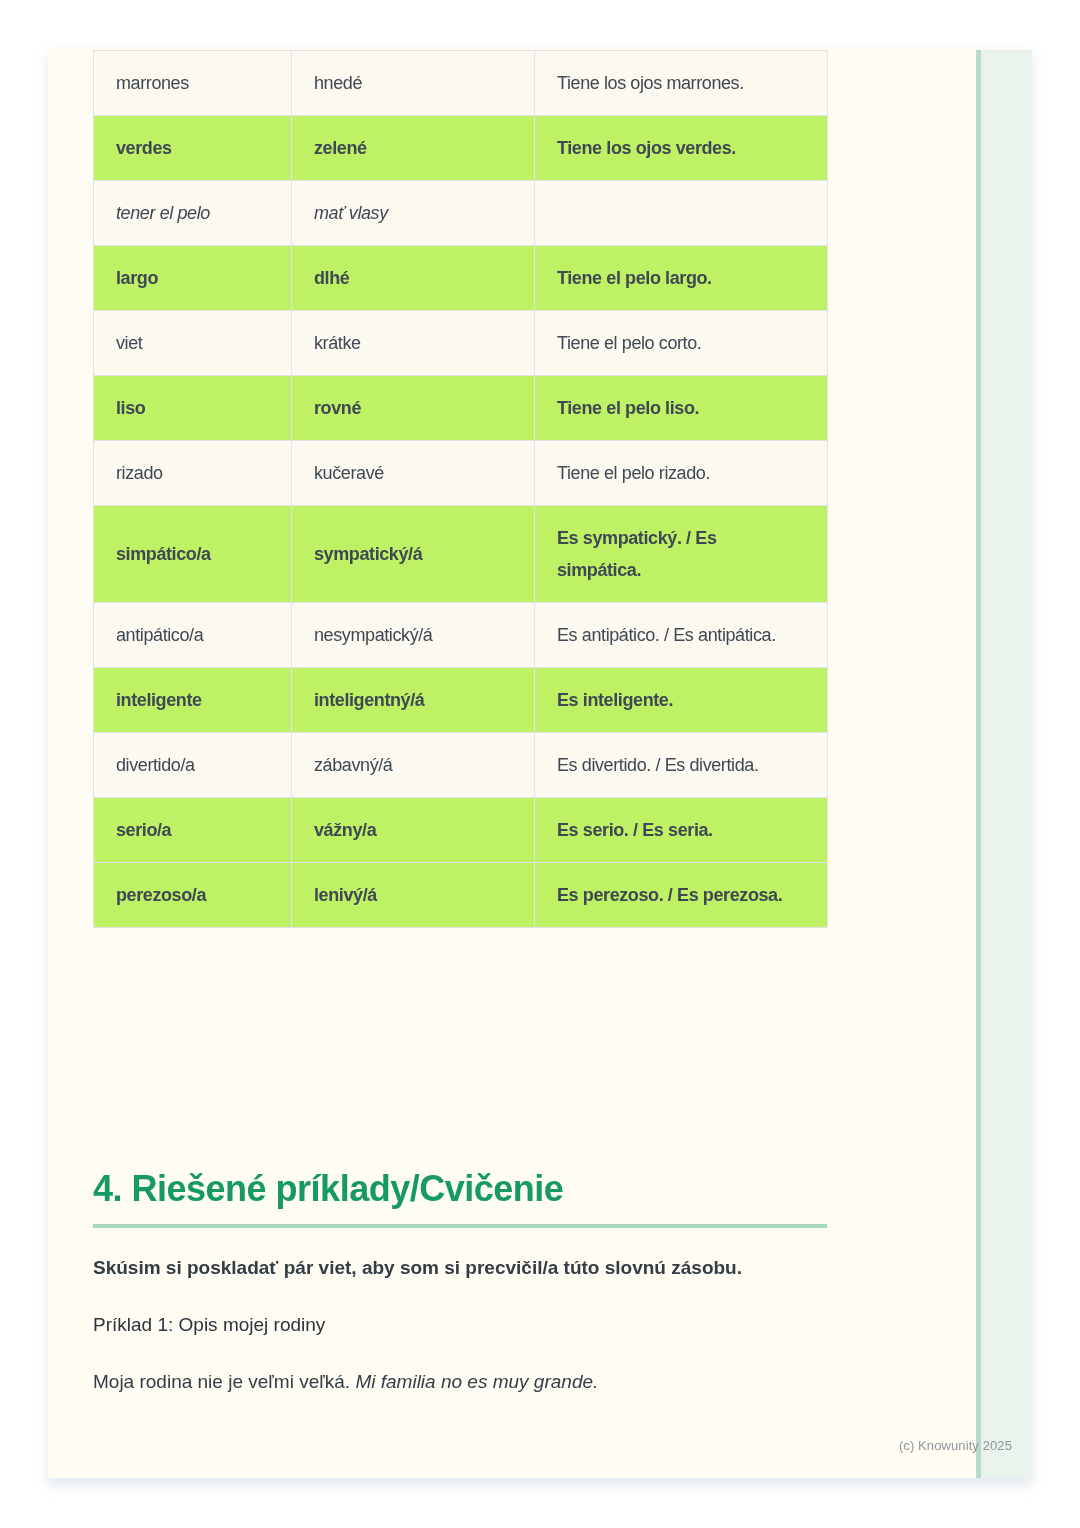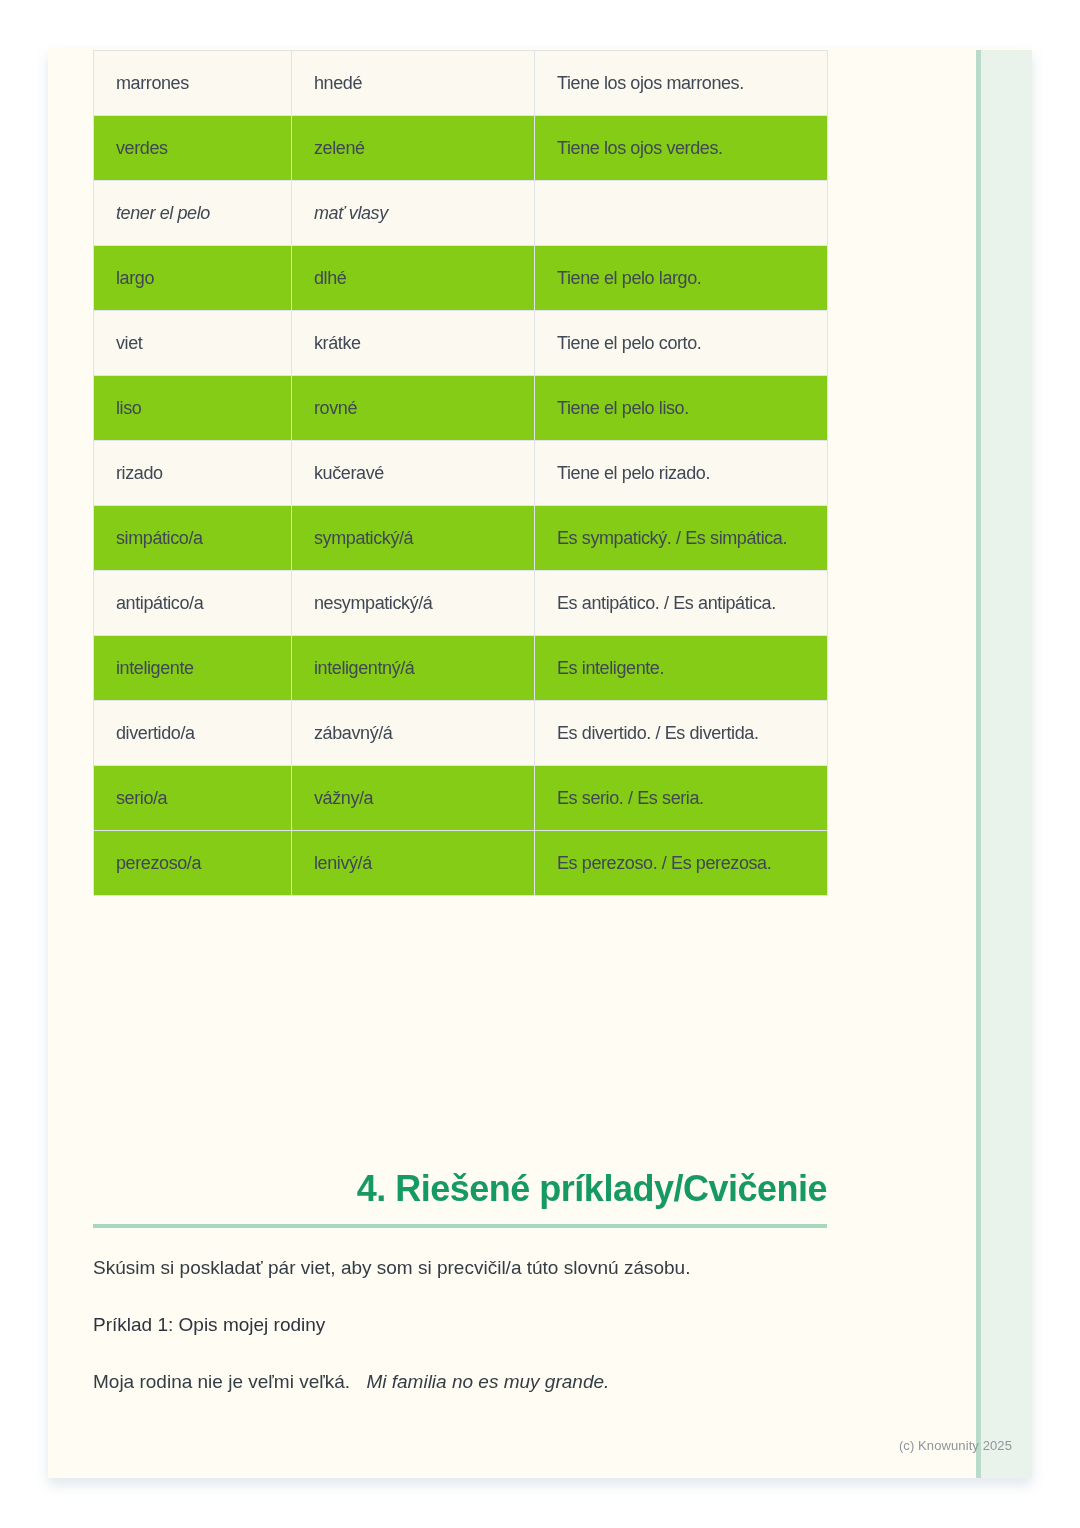--- a/index.html
+++ b/index.html
@@ -36,65 +36,65 @@
   }
   .vocab-table td {
     border: 1px solid #e0e4e9;
     padding: 16px 22px;
     line-height: 32px;
     vertical-align: middle;
     color: #3f4854;
     word-wrap: break-word;
   }
   .row-cream td { background: #fcf9f0; }
-  .row-blue  td { background: #84cc16; }
+  .row-blue  td { background: #bef264; font-weight: bold; }
   .row-italic td { font-style: italic; }
   .section-heading {
     position: absolute;
     left: 45px; top: 1118px;
     width: 734px;
     font-size: 36px;
     font-weight: 700;
     line-height: 46px;
     color: #169a62;
     letter-spacing: -0.5px;
-    text-align: right;
   }
   .section-rule {
     position: absolute;
     left: 45px; top: 1176px;
     width: 734px; height: 4px;
     background: #a7d7bf;
   }
   .intro-text {
     position: absolute;
     left: 45px; top: 1206px;
     width: 800px;
     font-size: 19px;
     line-height: 27px;
     color: #343c45;
+    font-weight: bold;
   }
   .example-title {
     position: absolute;
     left: 45px; top: 1263px;
     width: 800px;
     font-size: 19px;
     font-weight: 400;
     line-height: 27px;
     color: #2d343d;
   }
   .example-sentence {
     position: absolute;
     left: 45px; top: 1320px;
     width: 820px;
     font-size: 19px;
     line-height: 27px;
     color: #343c45;
   }
-  .example-sentence .es-part { font-style: italic; margin-left: 11px; }
+  .example-sentence .es-part { font-style: italic; }
   .copyright {
     position: absolute;
     right: 20px; top: 1390px;
     font-size: 13px;
     color: #8f959c;
     z-index: 2;
     letter-spacing: 0.1px;
   }
 </style>
 </head>

